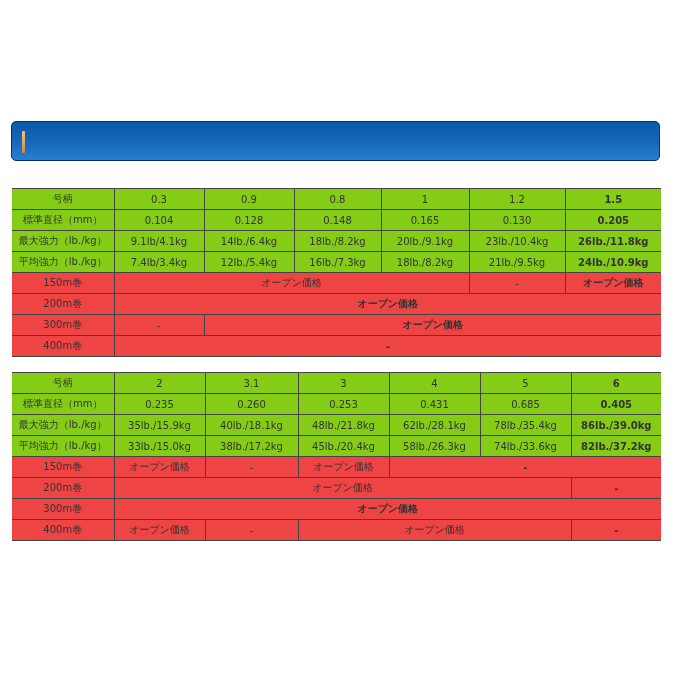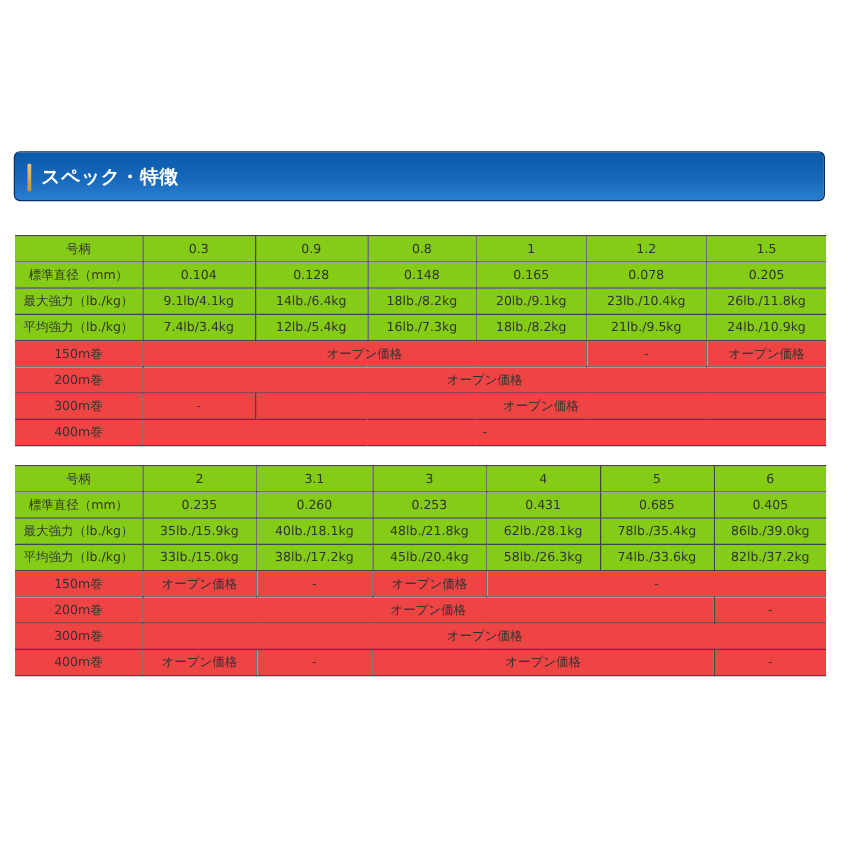--- a/index.html
+++ b/index.html
@@ -23,32 +23,31 @@
     position:absolute; left:12px; border-collapse:collapse; table-layout:fixed;
     font-size:10px; color:#333;
   }
   table.spec td {
     height:20px; padding:0; text-align:center; vertical-align:middle;
     border-top:1px solid #444; border-bottom:1px solid #444;
     border-left:1px solid #444; border-right:1px solid #444;
     white-space:nowrap; overflow:hidden;
   }
   table.spec td:first-child { border-left:none; }
-  table.spec td:last-child { border-right:none; }
+  table.spec td:last-child { border-right:none;font-weight:bold; }
   table.spec tr.gray td { background:#84cc16; }
   table.spec tr.white td { background:#ef4444; }
   #table1 { top:188px; width:649px; }
   #table2 { top:372px; width:649px; }
 </style>
 </head>
 <body>
 
 <div class="section-header">
   <span class="accent"></span>
-  <span class="title">スペック・特徴</span>
 </div>
 
 <table class="spec" id="table1">
   <colgroup>
     <col style="width:102px">
       <col style="width:90px">
       <col style="width:90px">
     <col style="width:87px">
       <col style="width:88px">
       <col style="width:96px">
@@ -63,21 +62,21 @@
     <td>1</td>
     <td>1.2</td>
     <td>1.5</td>
   </tr>
   <tr class="gray">
     <td>標準直径（mm）</td>
     <td>0.104</td>
     <td>0.128</td>
     <td>0.148</td>
     <td>0.165</td>
-    <td>0.078</td>
+    <td>0.130</td>
     <td>0.205</td>
   </tr>
   <tr class="gray">
     <td>最大強力（lb./kg）</td>
     <td>9.1lb/4.1kg</td>
     <td>14lb./6.4kg</td>
     <td>18lb./8.2kg</td>
     <td>20lb./9.1kg</td>
     <td>23lb./10.4kg</td>
     <td>26lb./11.8kg</td>

